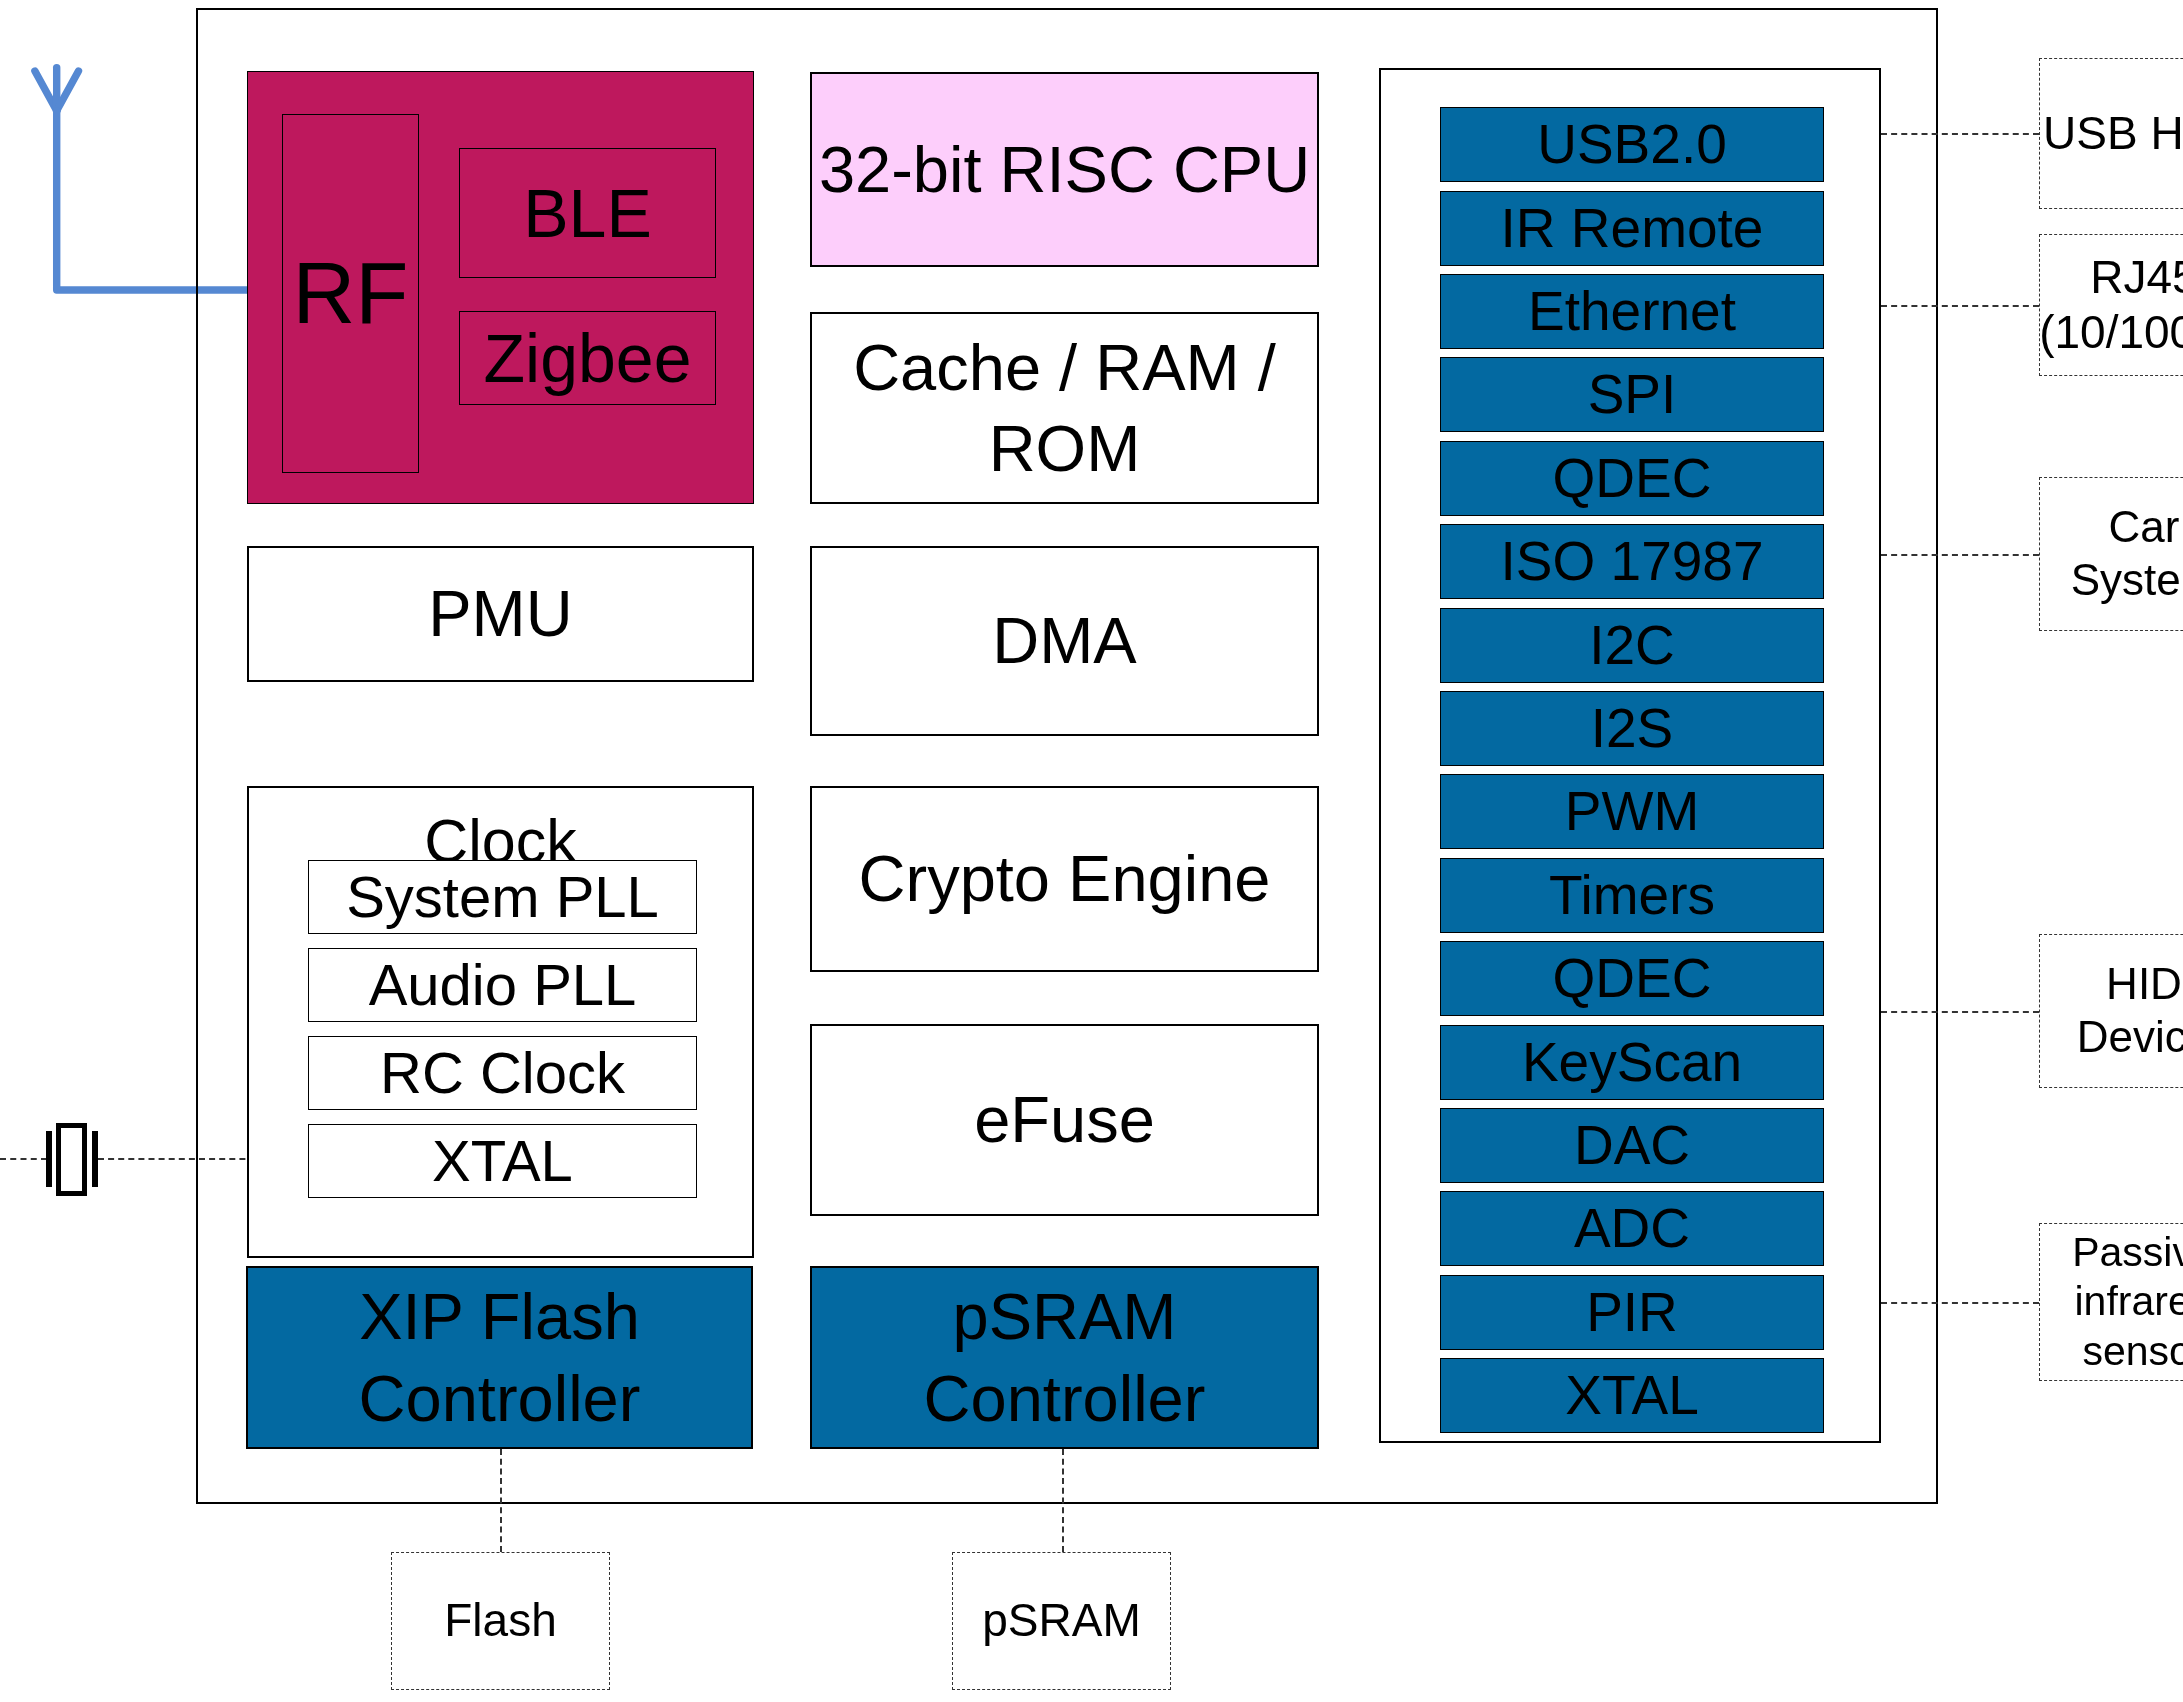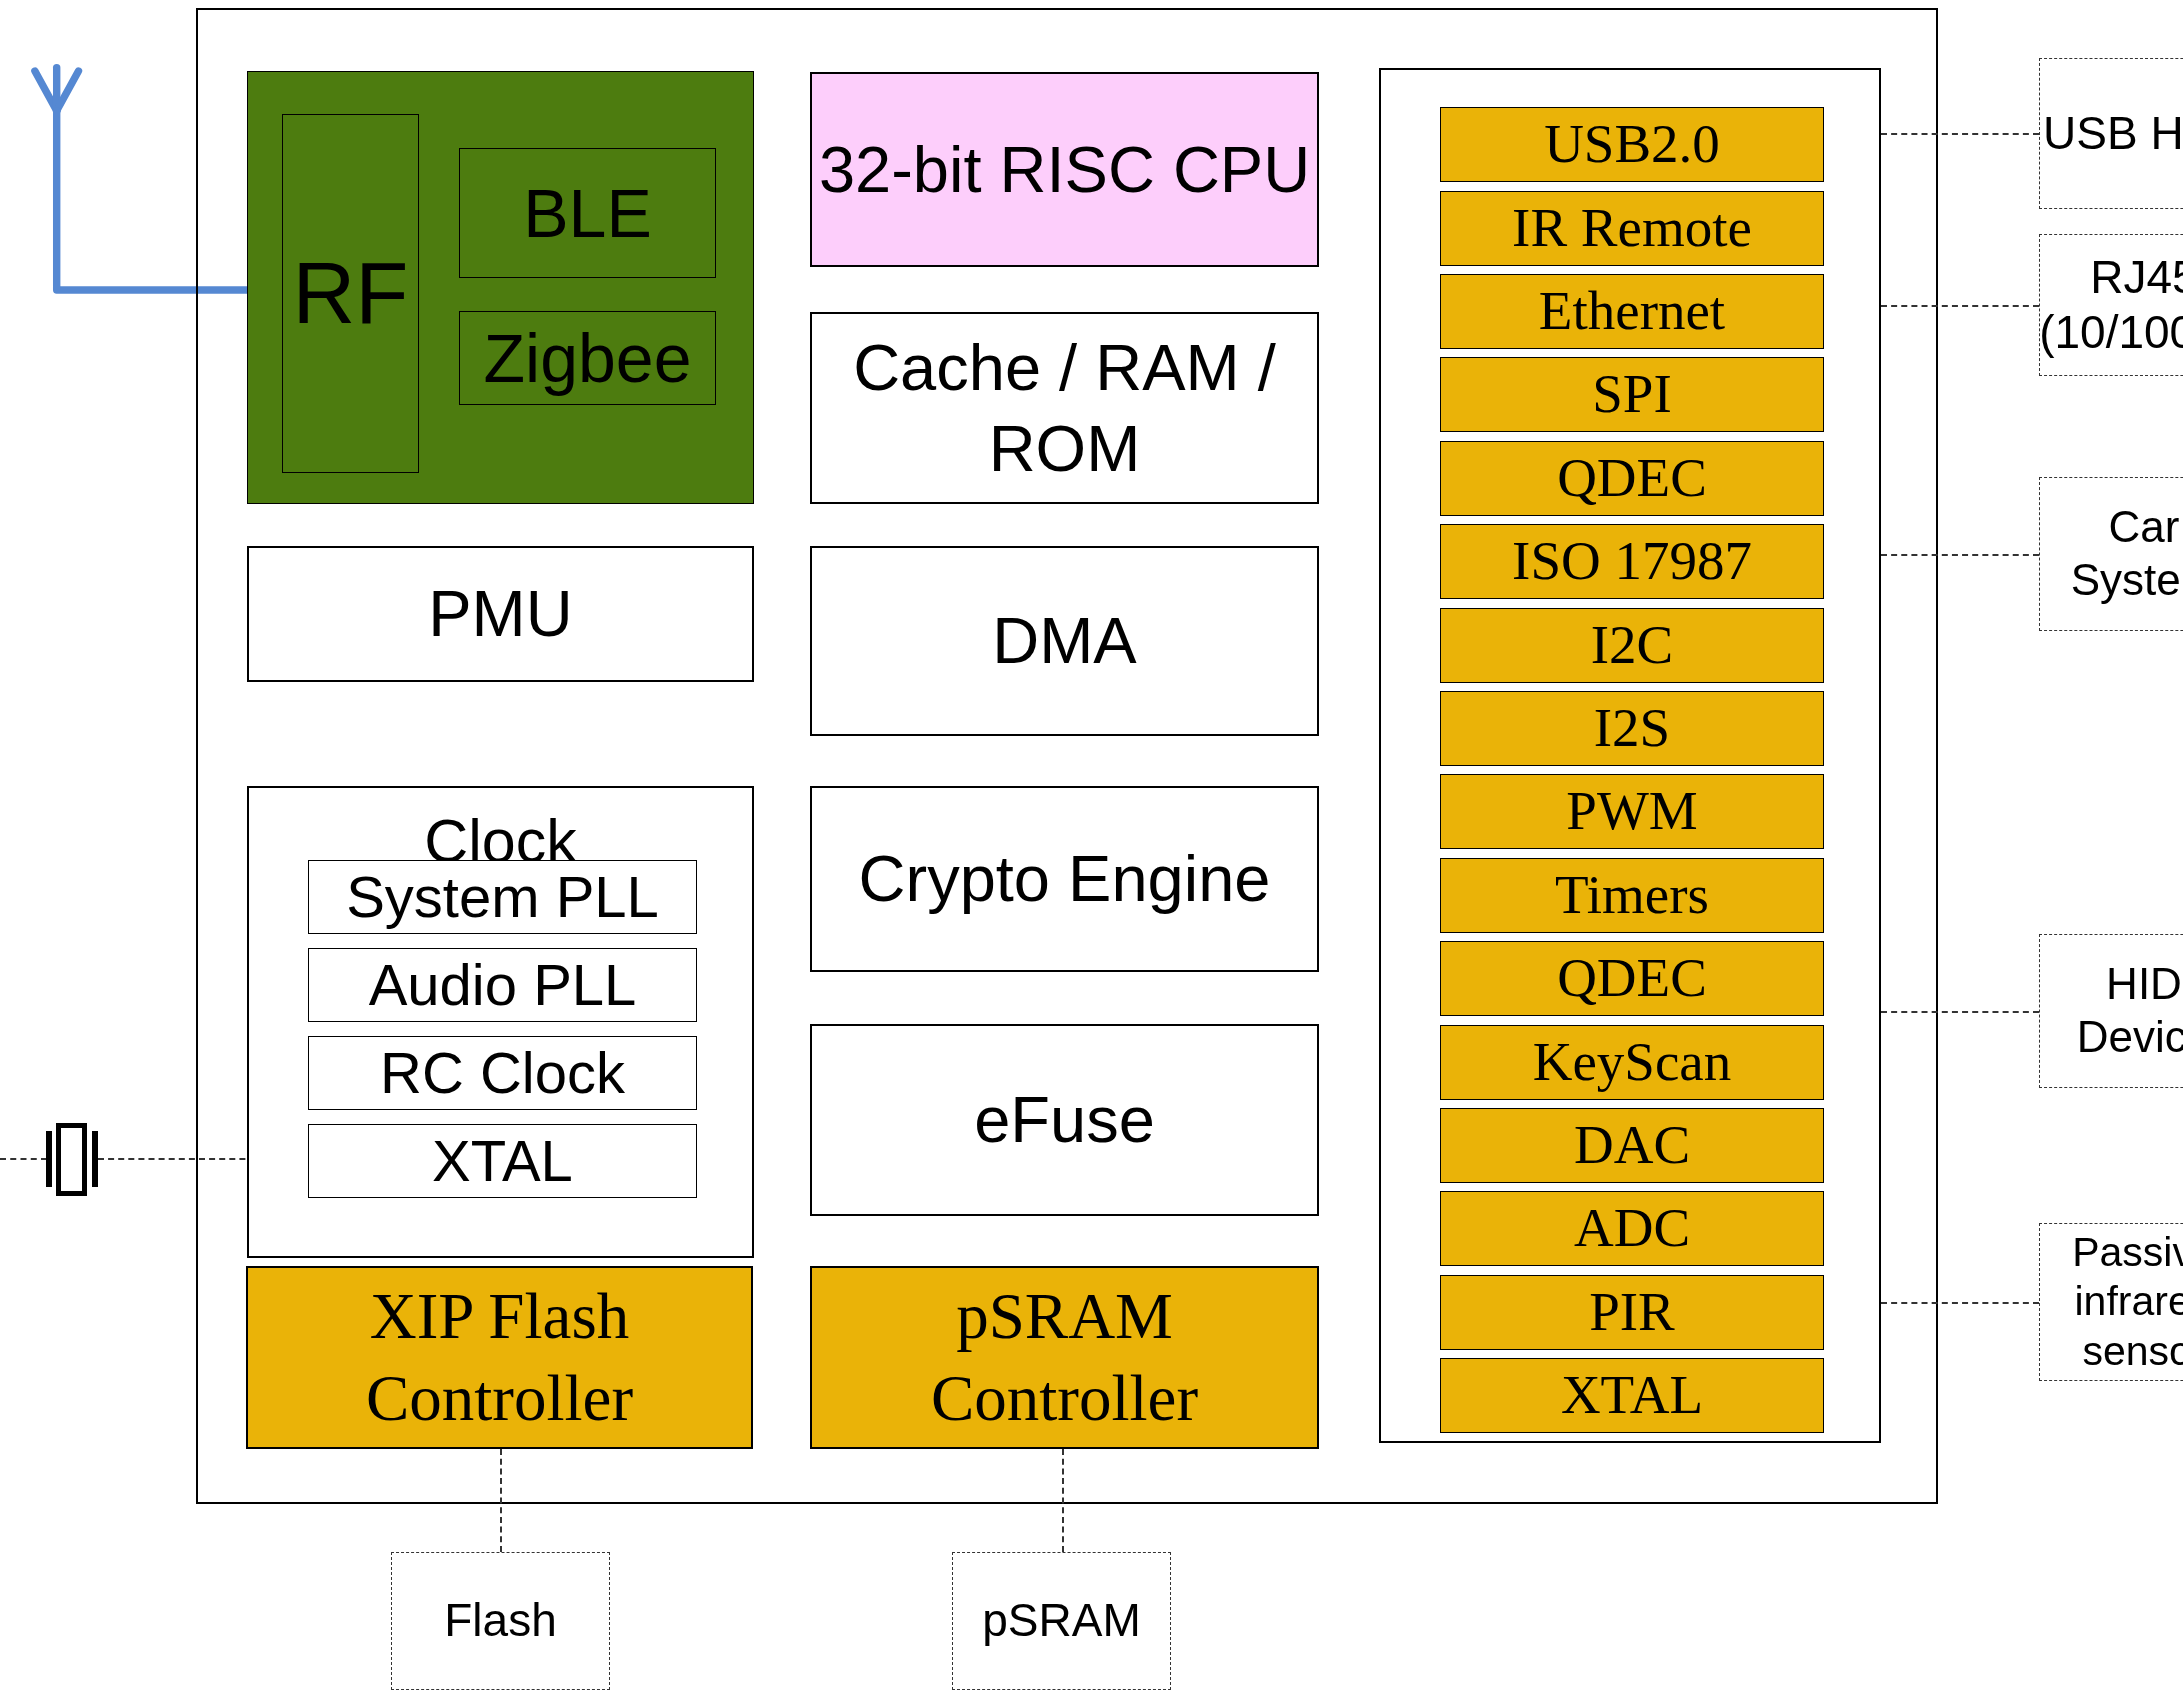--- a/index.html
+++ b/index.html
@@ -12,23 +12,23 @@
     overflow:hidden;
   }
   .abs{position:absolute;box-sizing:border-box;}
   .box{
     position:absolute;box-sizing:border-box;
     border:2.2px solid #000;background:#fff;
     display:flex;align-items:center;justify-content:center;
     text-align:center;line-height:1.25;
   }
   .outer{border-width:2.6px;background:transparent;}
-  .fill-yellow{background:#4d7c0f;}
+  .fill-yellow{background:#be185d;}
   .fill-pink{background:#FDCEFB;}
-  .fill-peach{background:#eab308;font-family:Liberation Serif, serif;}
+  .fill-peach{background:#0369a1;}
   .fill-none{background:transparent;}
   .dashedbox{
     position:absolute;box-sizing:border-box;
     border:1.7px dashed #333;background:#fff;
     display:flex;align-items:center;justify-content:center;
     text-align:center;line-height:1.2;
   }
   .hline{position:absolute;height:0;border-top:2.2px dashed #333;}
   .vline{position:absolute;width:0;border-left:2.2px dashed #333;}
   .multiline{white-space:pre-line;}

